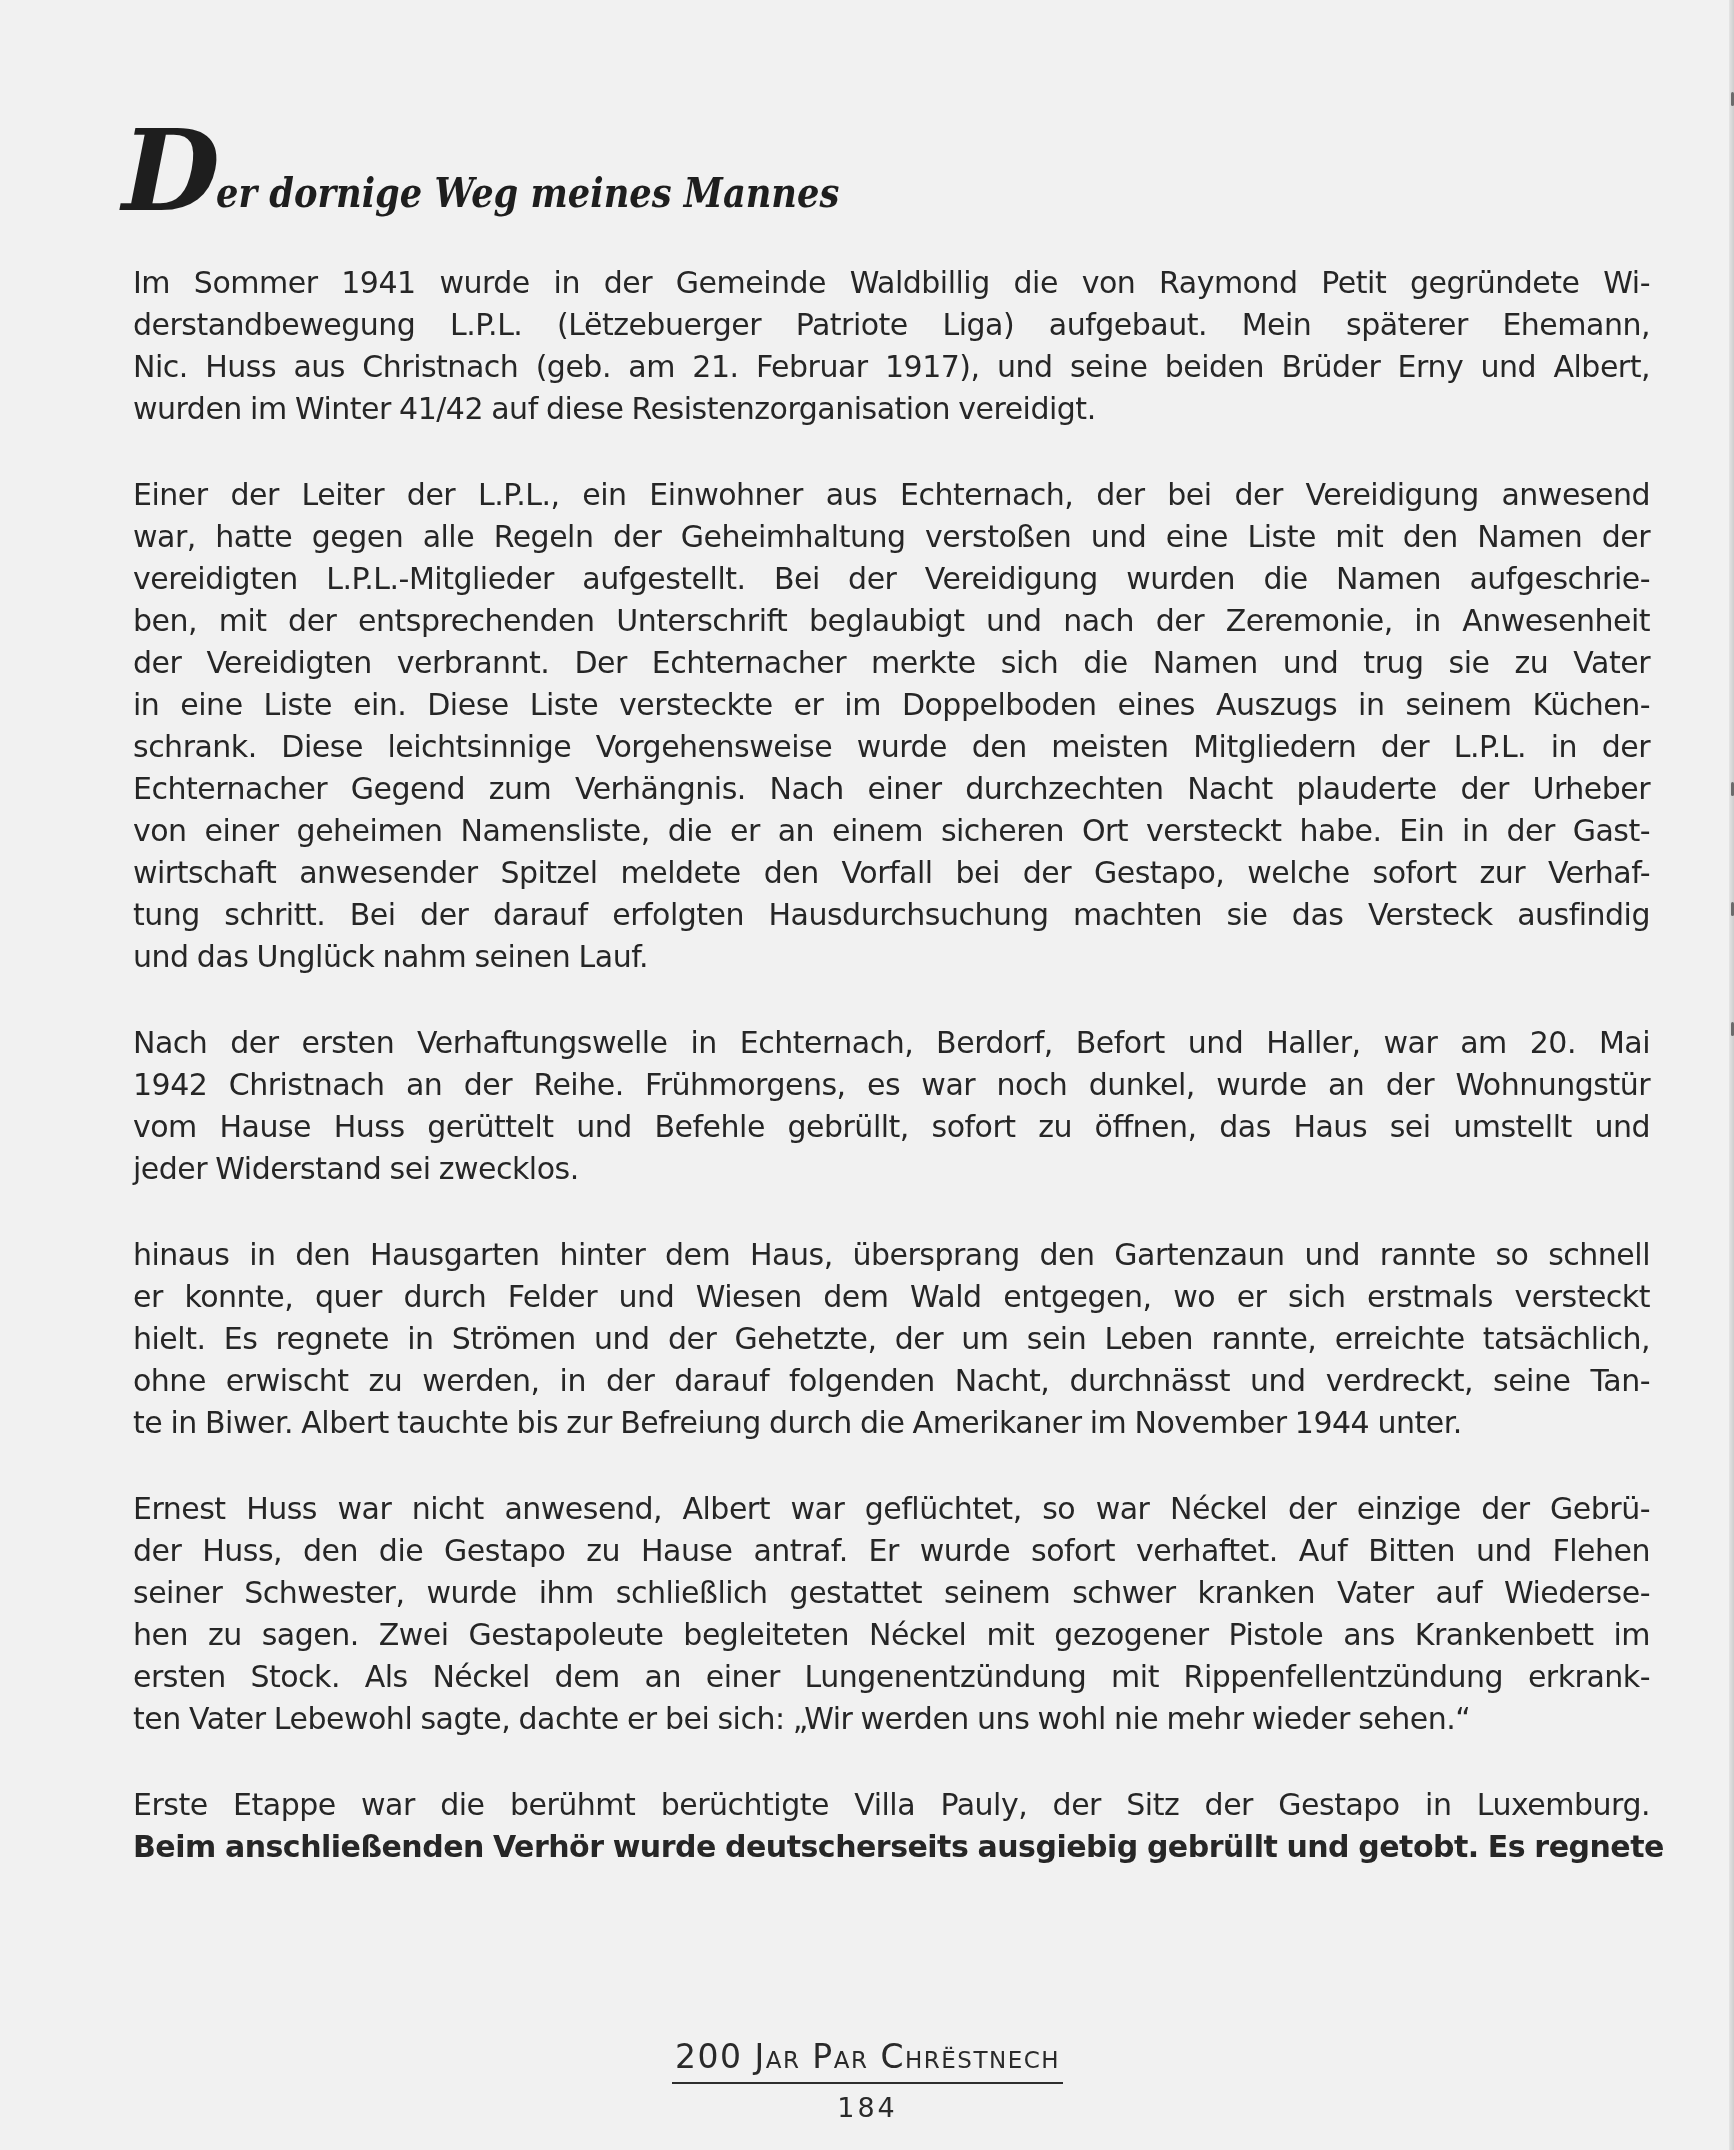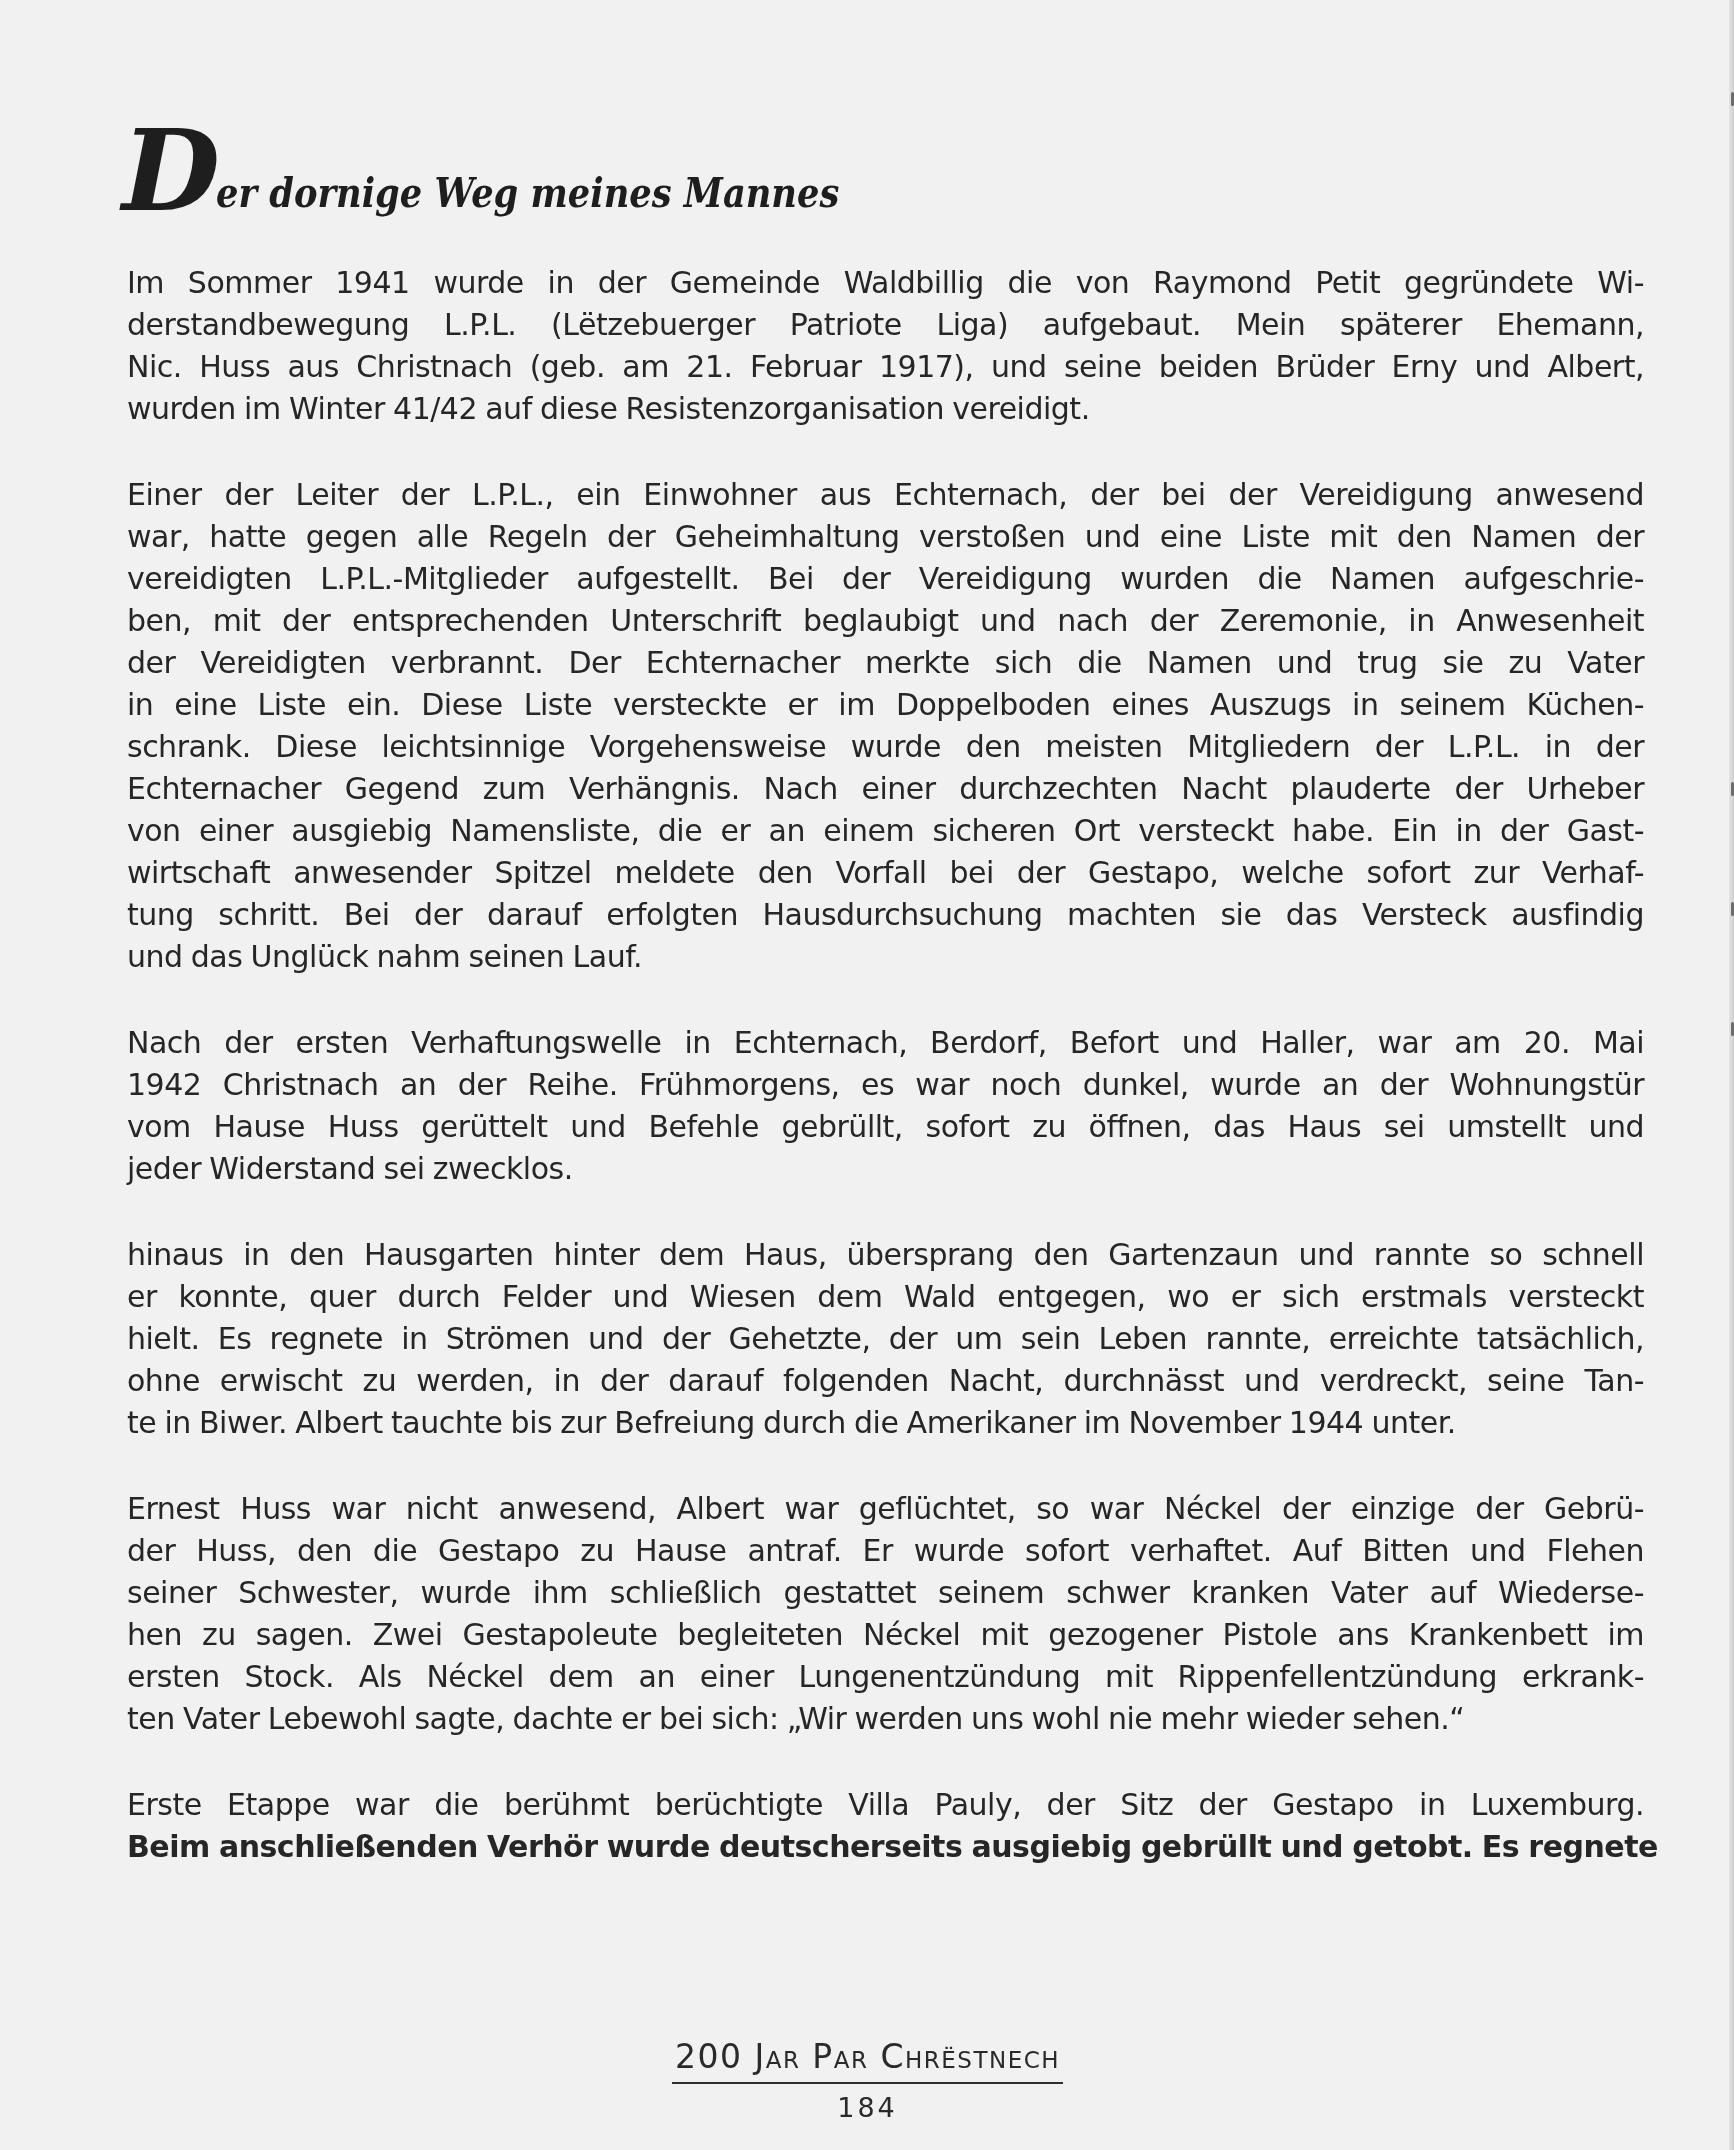--- a/index.html
+++ b/index.html
@@ -55,21 +55,21 @@
       transform: scaleX(0.86);
       transform-origin: left bottom;
     }
     .body-text {
       position: absolute;
       left: 123px;
       top: 262px;
       width: 1517px;
     }
     .para {
-      margin: 0 0 44px 4px;
+      margin: 0 0 44px 10px;
     }
     .line {
       display: block;
       font-size: 30px;
       line-height: 42px;
       white-space: nowrap;
       text-align: justify;
       text-align-last: justify;
       letter-spacing: -0.5px;
       word-spacing: -0.8px;
@@ -127,21 +127,21 @@
     </div>
     <div class="para">
       <span class="line" style="display: block; width: 1517px;">Einer der Leiter der L.P.L., ein Einwohner aus Echternach, der bei der Vereidigung anwesend</span>
       <span class="line" style="display: block; width: 1517px;">war, hatte gegen alle Regeln der Geheimhaltung verstoßen und eine Liste mit den Namen der</span>
       <span class="line" style="display: block; width: 1517px;">vereidigten L.P.L.-Mitglieder aufgestellt. Bei der Vereidigung wurden die Namen aufgeschrie-</span>
       <span class="line" style="display: block; width: 1517px;">ben, mit der entsprechenden Unterschrift beglaubigt und nach der Zeremonie, in Anwesenheit</span>
       <span class="line" style="display: block; width: 1517px;">der Vereidigten verbrannt. Der Echternacher merkte sich die Namen und trug sie zu Vater</span>
       <span class="line" style="display: block; width: 1517px;">in eine Liste ein. Diese Liste versteckte er im Doppelboden eines Auszugs in seinem Küchen-</span>
       <span class="line" style="display: block; width: 1517px;">schrank. Diese leichtsinnige Vorgehensweise wurde den meisten Mitgliedern der L.P.L. in der</span>
       <span class="line" style="display: block; width: 1517px;">Echternacher Gegend zum Verhängnis. Nach einer durchzechten Nacht plauderte der Urheber</span>
-      <span class="line" style="display: block; width: 1517px;">von einer ausgiebig Namensliste, die er an einem sicheren Ort versteckt habe. Ein in der Gast-</span>
+      <span class="line" style="display: block; width: 1517px;">von einer geheimen Namensliste, die er an einem sicheren Ort versteckt habe. Ein in der Gast-</span>
       <span class="line" style="display: block; width: 1517px;">wirtschaft anwesender Spitzel meldete den Vorfall bei der Gestapo, welche sofort zur Verhaf-</span>
       <span class="line" style="display: block; width: 1517px;">tung schritt. Bei der darauf erfolgten Hausdurchsuchung machten sie das Versteck ausfindig</span>
       <span class="line last" style="display: block;">und das Unglück nahm seinen Lauf.</span>
     </div>
     <div class="para">
       <span class="line" style="display: block; width: 1517px;">Nach der ersten Verhaftungswelle in Echternach, Berdorf, Befort und Haller, war am 20. Mai</span>
       <span class="line" style="display: block; width: 1517px;">1942 Christnach an der Reihe. Frühmorgens, es war noch dunkel, wurde an der Wohnungstür</span>
       <span class="line" style="display: block; width: 1517px;">vom Hause Huss gerüttelt und Befehle gebrüllt, sofort zu öffnen, das Haus sei umstellt und</span>
       <span class="line last" style="display: block;">jeder Widerstand sei zwecklos.</span>
     </div>

